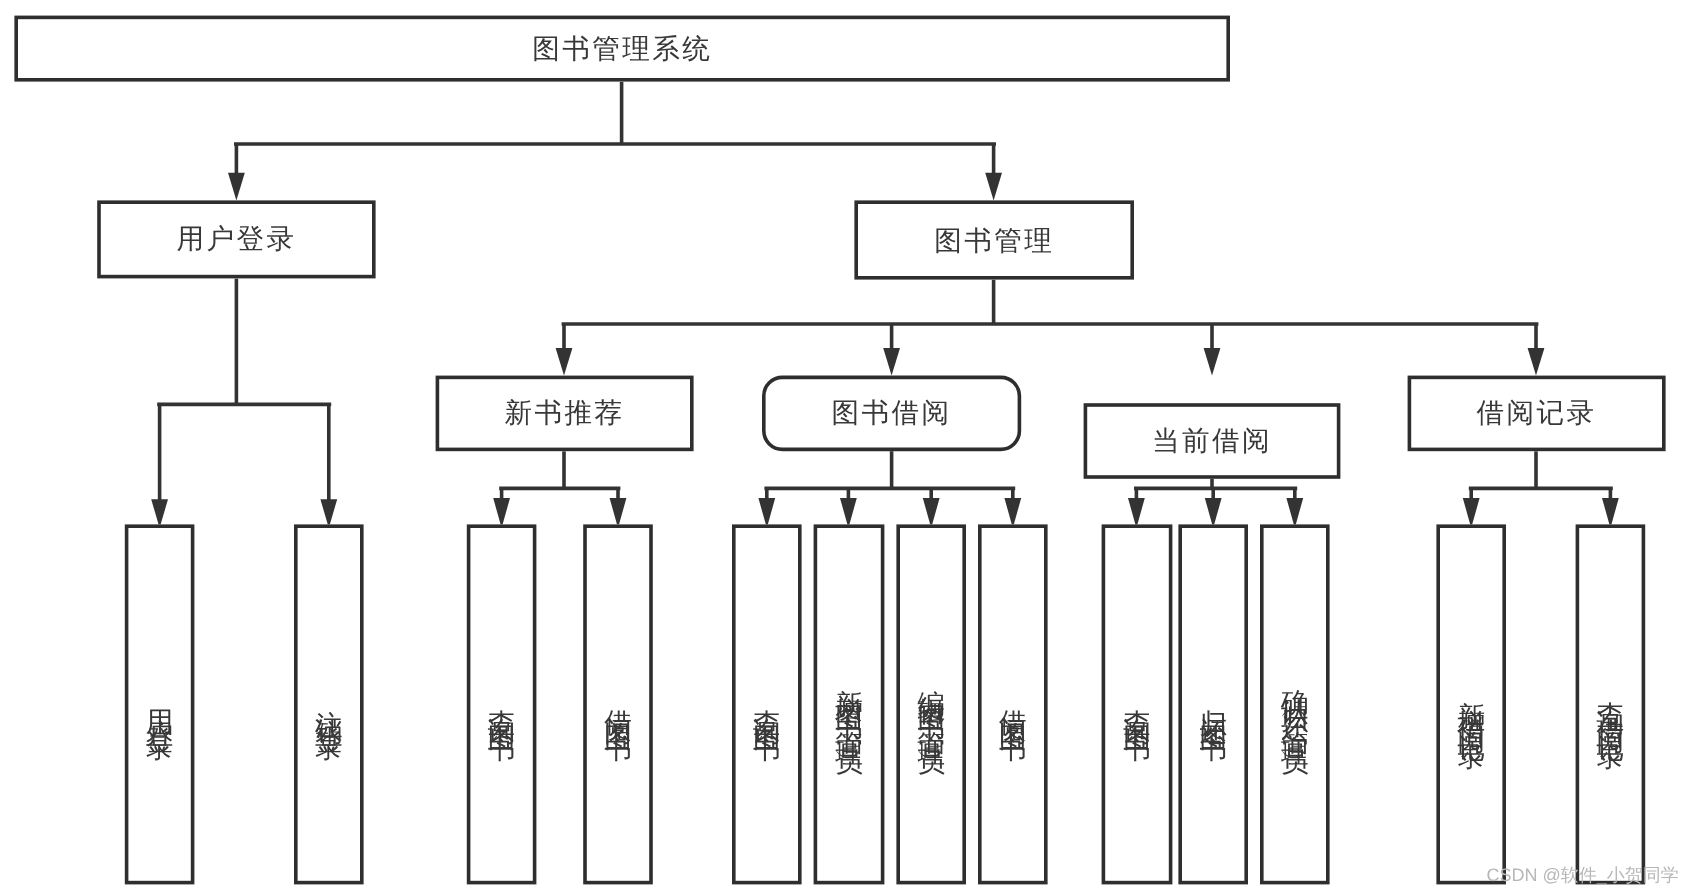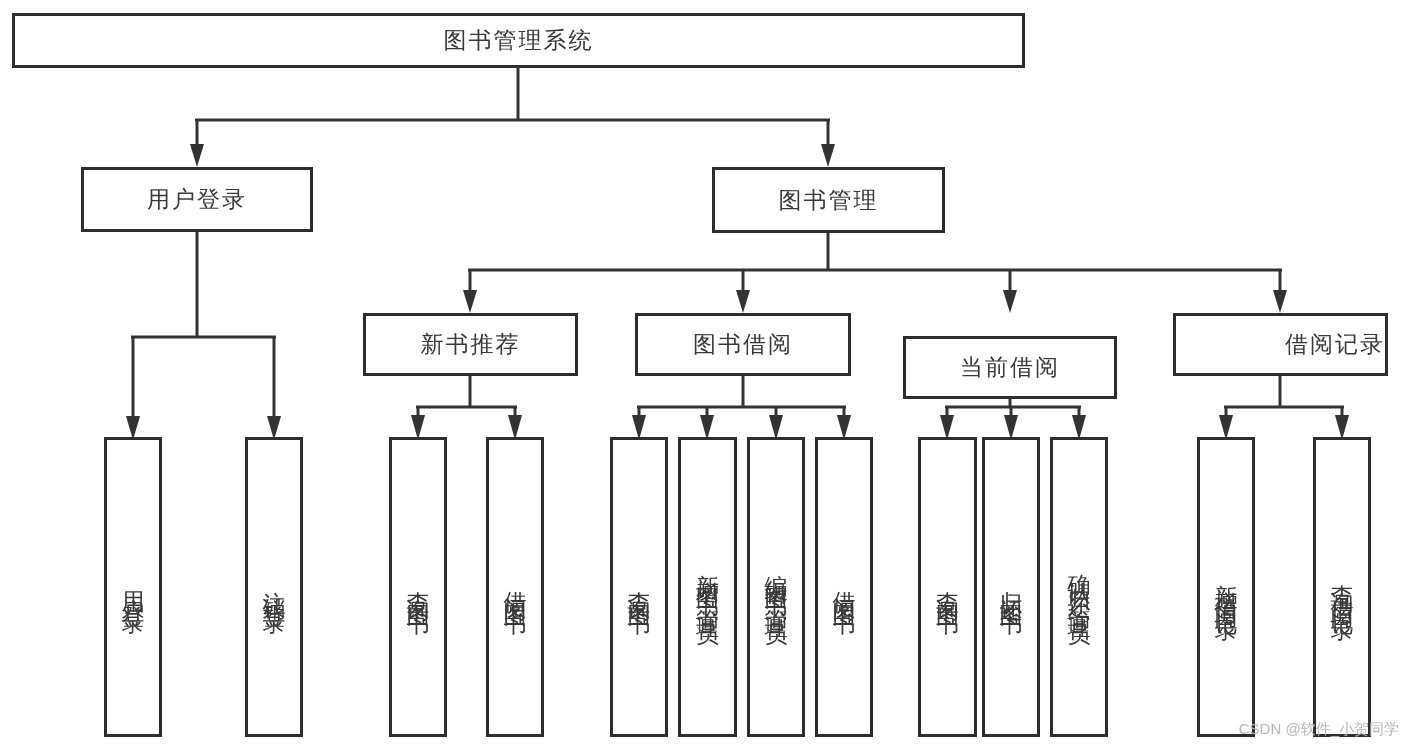--- a/index.html
+++ b/index.html
@@ -126,27 +126,27 @@
   <div class="node" style="left:81px;top:167px;width:232px;height:65px;">
     <span class="h-label">用户登录</span>
   </div>
   <div class="node" style="left:363px;top:313px;width:215px;height:63px;">
     <span class="h-label">新书推荐</span>
   </div>
 
   <div class="node" style="left:712px;top:167px;width:233px;height:66px;">
     <span class="h-label">图书管理</span>
   </div>
-  <div class="node" style="left:635px;top:313px;width:216px;height:63px;">
+  <div class="node" style="left:635px;top:313px;width:216px;height:63px;border-radius:17px;">
     <span class="h-label">图书借阅</span>
   </div>
   <div class="node" style="left:903px;top:316px;width:214px;height:63px;margin-top:20px;">
     <span class="h-label">当前借阅</span>
   </div>
-  <div class="node" style="left:1173px;top:313px;width:215px;height:63px;justify-content:flex-end;">
+  <div class="node" style="left:1173px;top:313px;width:215px;height:63px;">
     <span class="h-label">借阅记录</span>
   </div>
 
   <div class="node leaf" style="left:104px;top:437px;width:58px;height:300px;">
     <span class="v-label">用户登录</span>
   </div>
   <div class="node leaf" style="left:245px;top:437px;width:58px;height:300px;">
     <span class="v-label">注销登录</span>
   </div>
 

